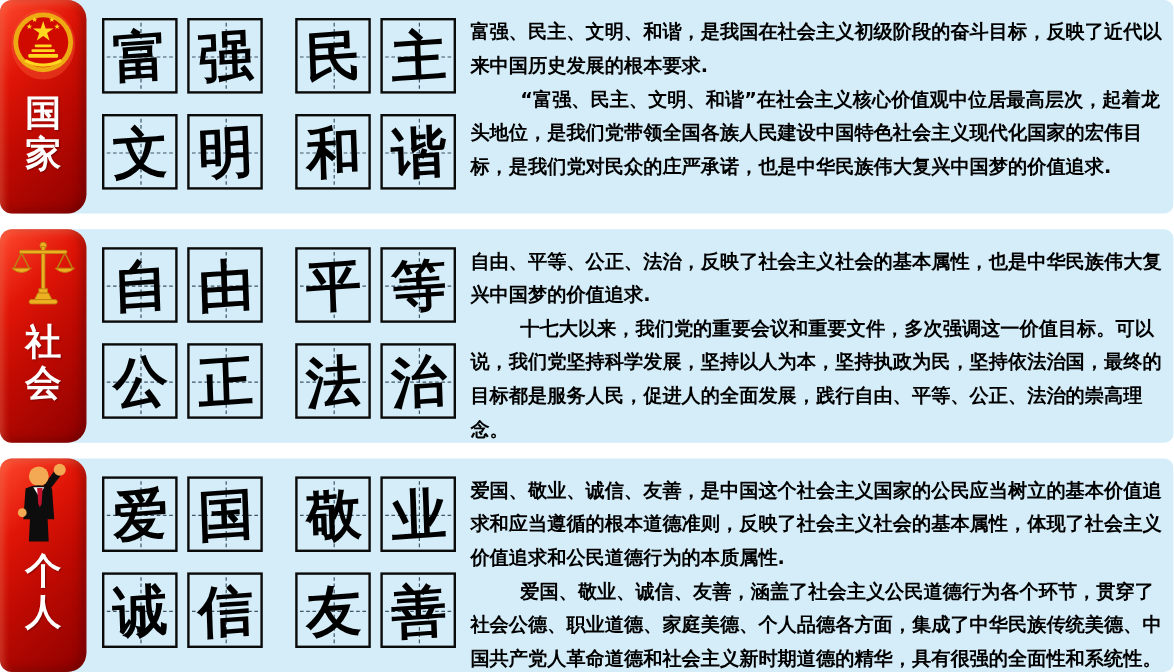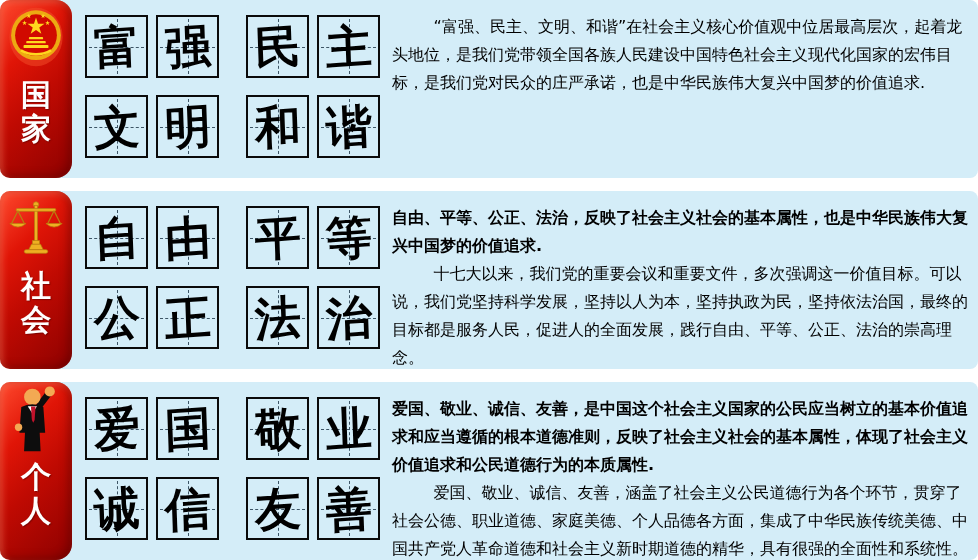--- a/index.html
+++ b/index.html
@@ -63,21 +63,21 @@
     line-height:1;
   }
 
   
   .text {
     position:absolute; left:392px; top:13px; width:576px; z-index:1;
     color:#000; font-size:16px; line-height:28px;
     letter-spacing:0;
   }
   .text .lead { font-weight:bold; }
-  .text .detail { font-weight:normal; text-indent:2.6em; }
+  .text .detail { font-weight:bold; text-indent:2.6em; }
 
   svg { display:block; }
 </style>
 </head>
 <body>
 
 <div class="poster">
 
   <section class="section">
     <div class="panel-bg"></div>
@@ -130,20 +130,21 @@
         <div class="char-box pair-start">
             <span class="char-glyph">和</span>
           </div>
         <div class="char-box">
             <span class="char-glyph">谐</span>
           </div>
       </div>
     </div>
 
     <div class="text">
+      <p class="lead">富强、民主、文明、和谐，是我国在社会主义初级阶段的奋斗目标，反映了近代以来中国历史发展的根本要求.</p>
       <p class="detail">“富强、民主、文明、和谐”在社会主义核心价值观中位居最高层次，起着龙头地位，是我们党带领全国各族人民建设中国特色社会主义现代化国家的宏伟目标，是我们党对民众的庄严承诺，也是中华民族伟大复兴中国梦的价值追求.</p>
     </div>
   </section>
 
   <section class="section">
     <div class="panel-bg"></div>
 
     <aside class="sidebar">
       <div class="sidebar-icon">
         <svg width="56" height="60" viewBox="0 0 62 64">

